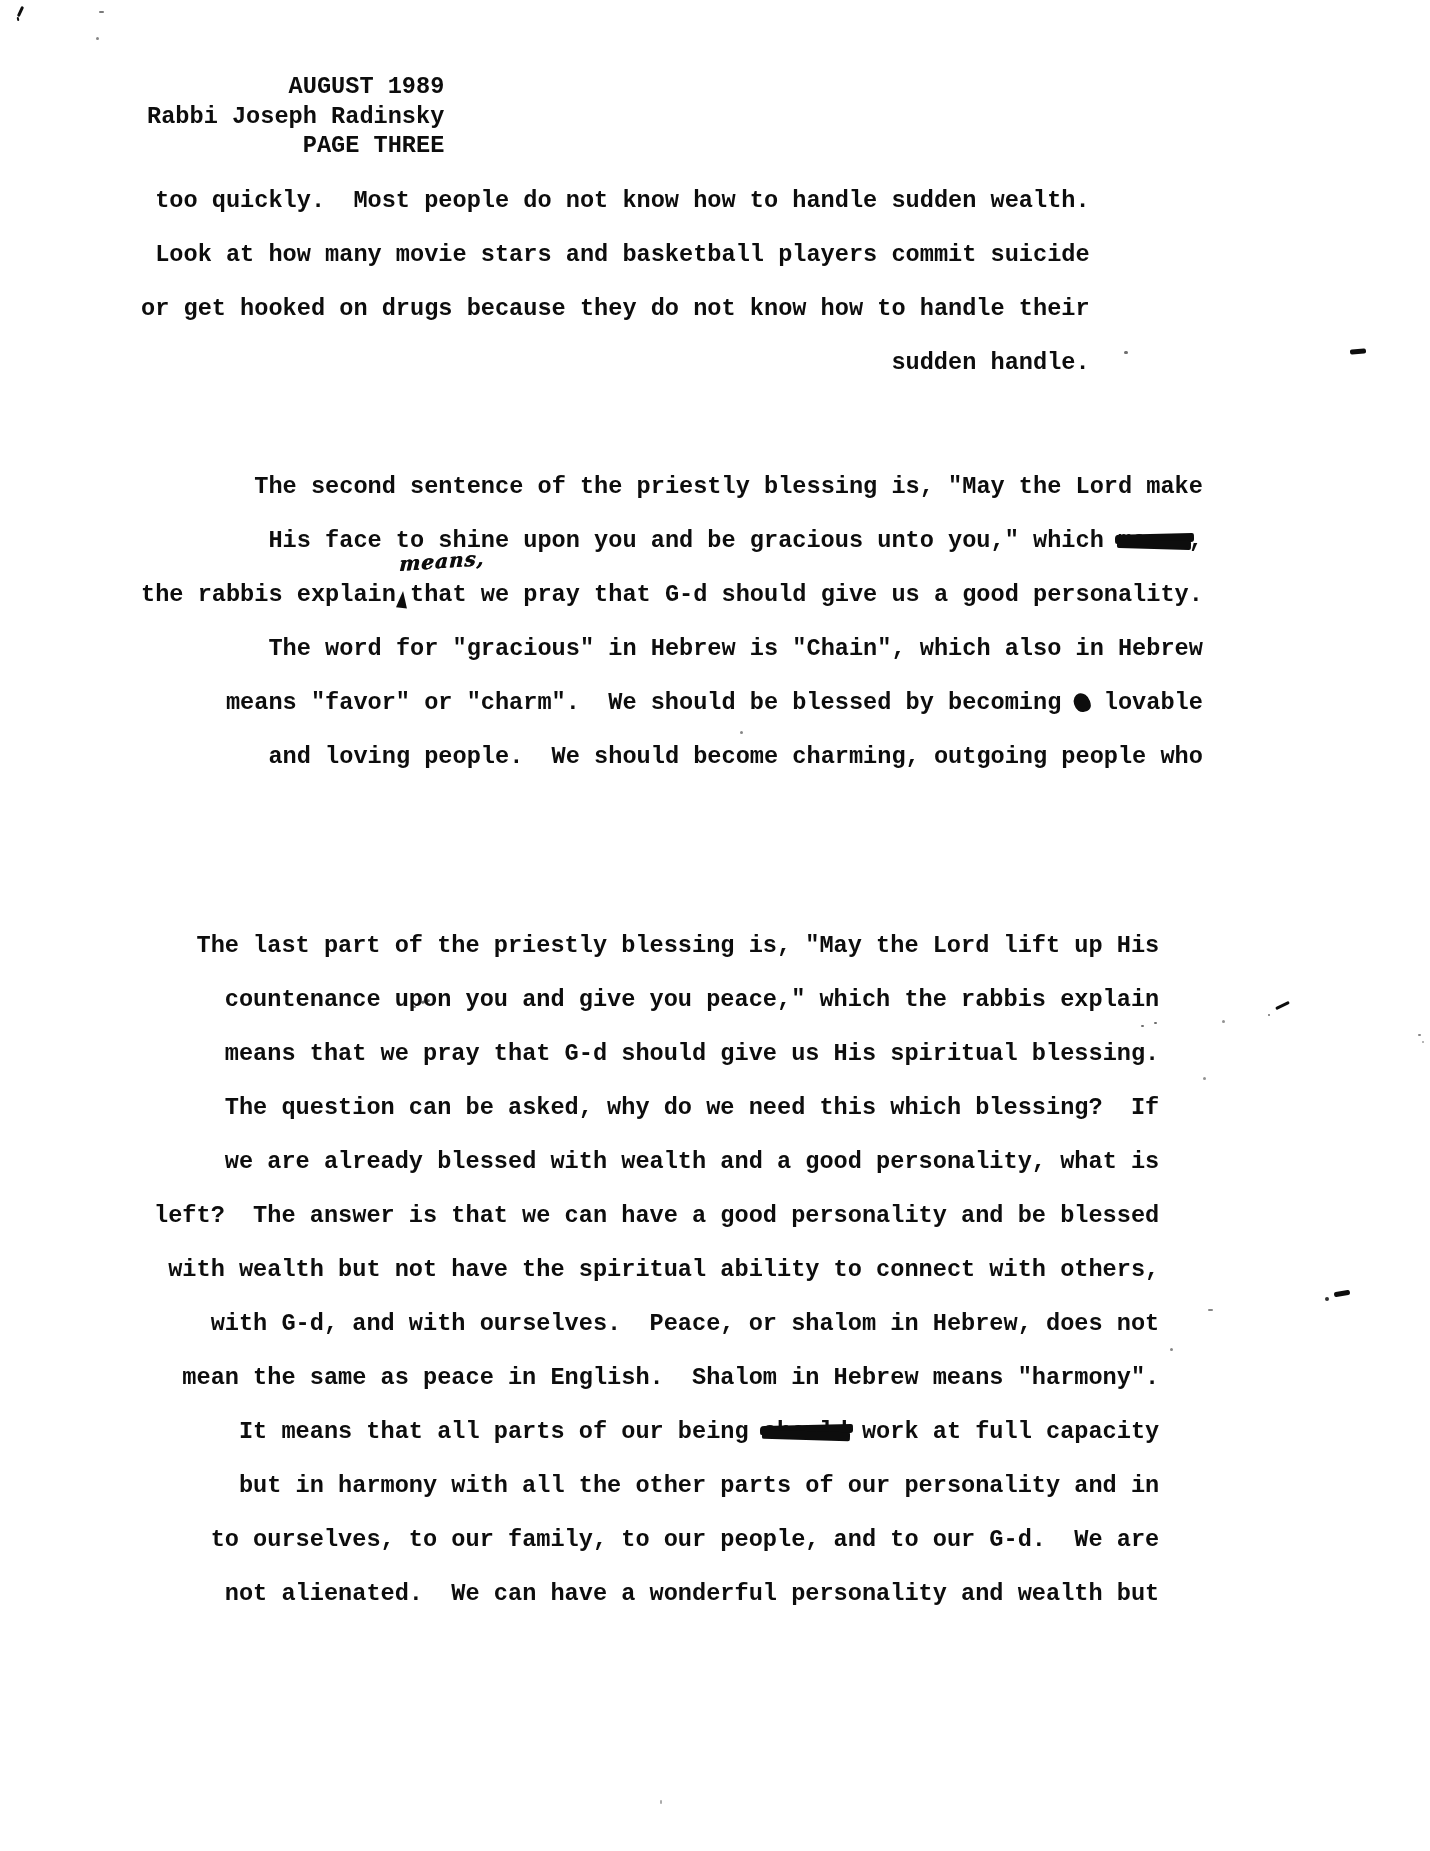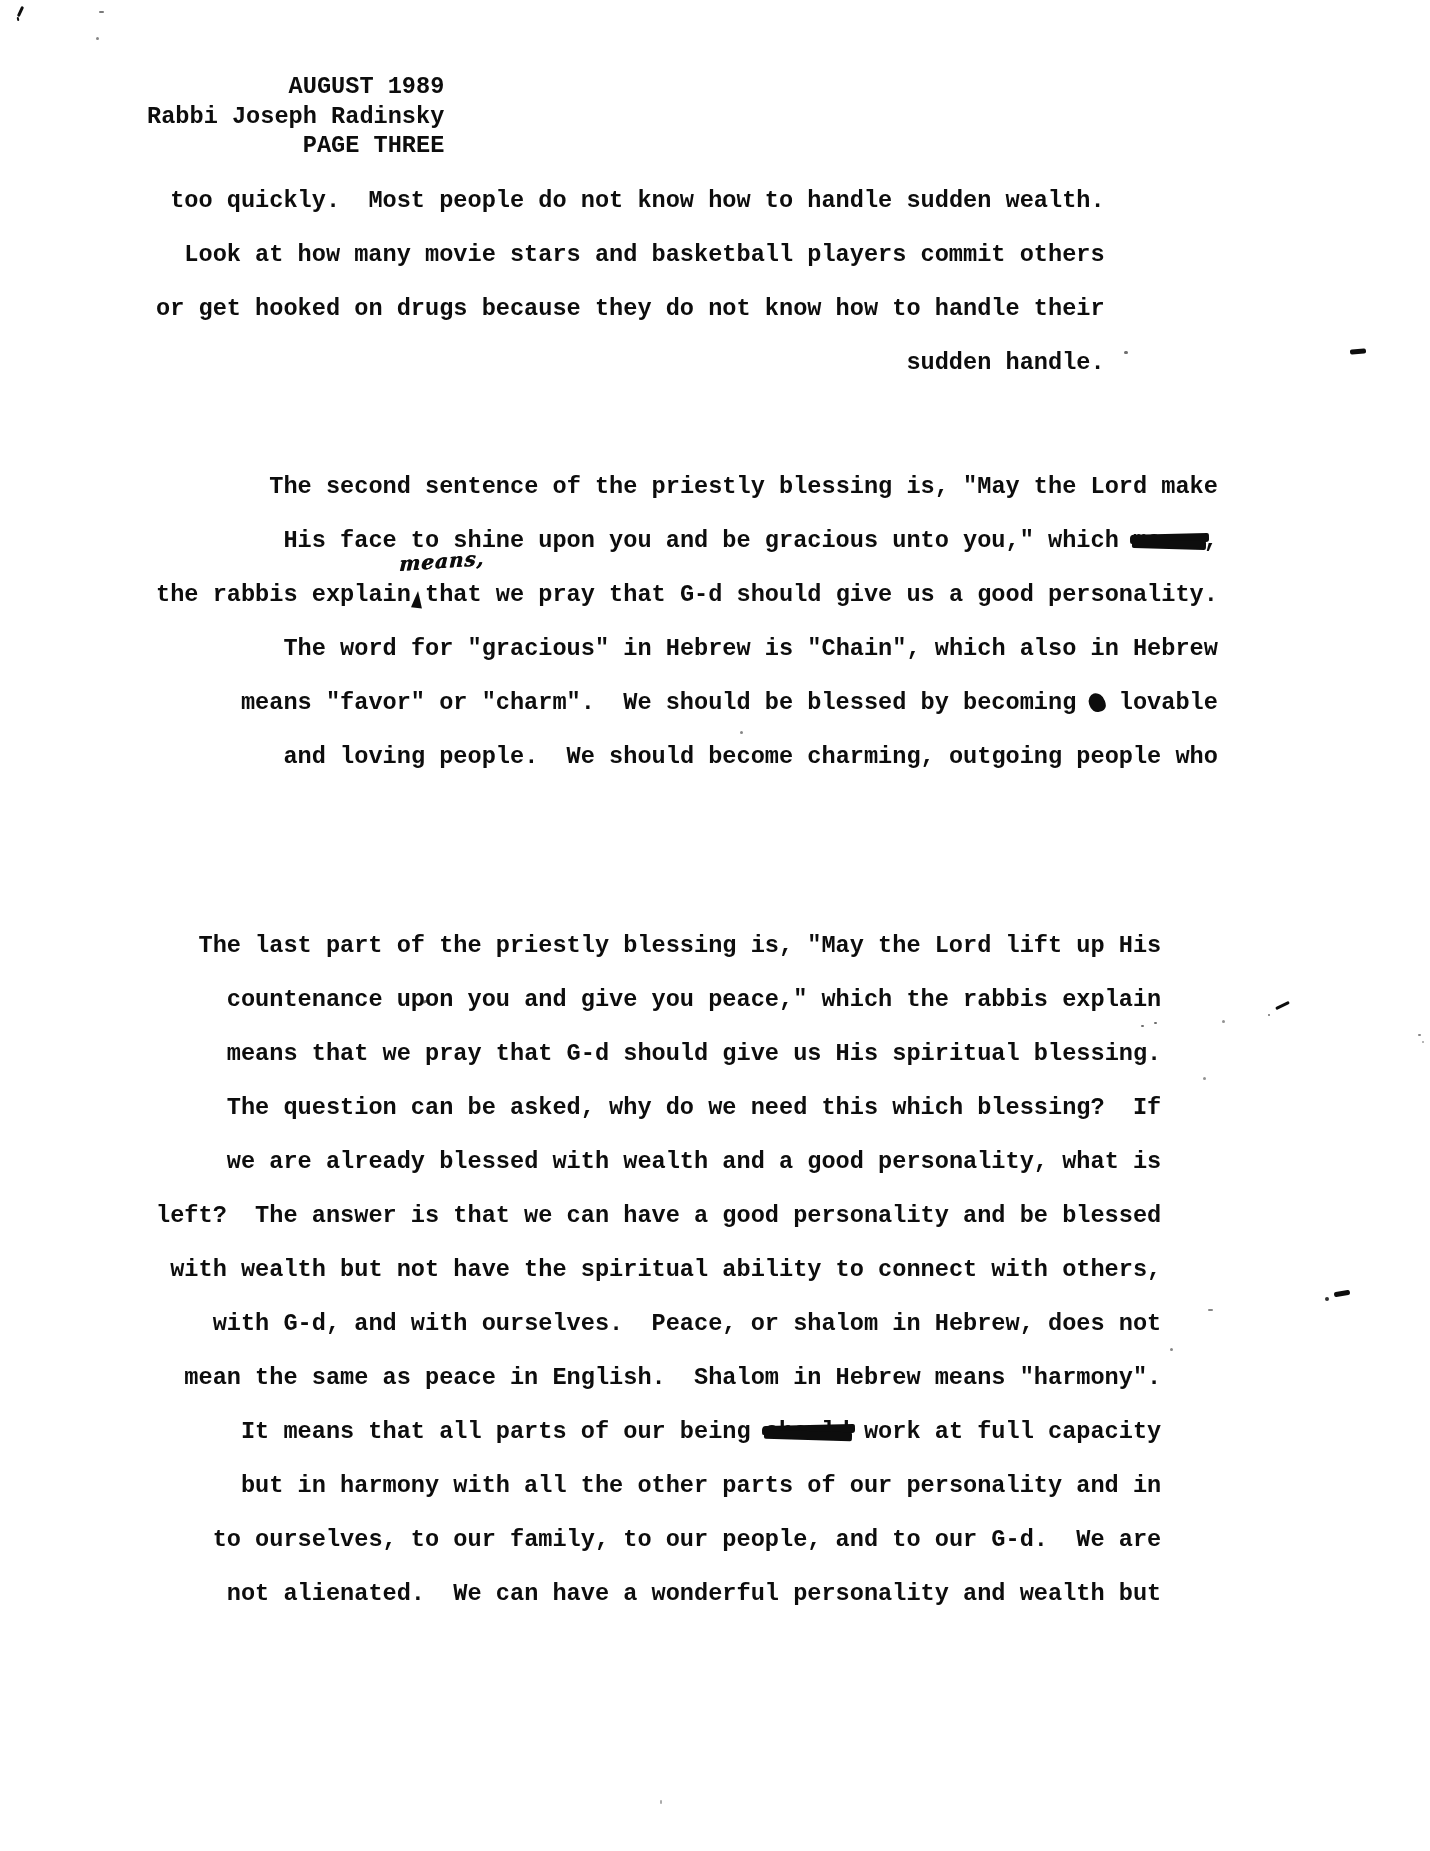--- a/index.html
+++ b/index.html
@@ -7,24 +7,24 @@
   #page {
     position:relative; width:1430px; height:1851px;
     background:var(--paper); overflow:hidden;
     font-family:"Liberation Mono", monospace; font-weight:700; color:var(--ink);text-align:right;
   }
   
   #doc-header { position:absolute; left:147px; top:72px; font-size:23.6px; line-height:29.5px; }
   #doc-header .hline { white-space:pre; }
   
   #doc-body { position:absolute; inset:0; }
-  .para { position:absolute; left:156px; }
+  .para { position:absolute; left:141px; }
   .para:nth-child(1) { top:174px; }
   .para:nth-child(2) { top:460px; }
-  .para:nth-child(3) { top:919px; }
+  .para:nth-child(3) { top:919px;margin-left:13px; }
   .line { height:54px; line-height:54px; white-space:pre; font-size:23.6px; }
   .line span { display:inline-block; height:54px; line-height:54px; white-space:pre; vertical-align:top; }
   
   .seg-scribble { position:relative; }
   .seg-scribble::before {
     content:''; position:absolute; left:-3px; right:-5px; top:20px; height:9px;
     background:var(--ink); border-radius:4px 2px 3px 2px; transform:rotate(-1.4deg);
   }
   .seg-scribble::after {
     content:''; position:absolute; left:-1px; right:-2px; top:26px; height:9px;
@@ -61,21 +61,21 @@
 
   <header id="doc-header">
     <div class="hline">AUGUST 1989</div>
     <div class="hline">Rabbi Joseph Radinsky</div>
     <div class="hline">PAGE THREE</div>
   </header>
 
   <main id="doc-body">
       <div class="para">
         <div class="line"><span class="seg-plain">too quickly.  Most people do not know how to handle sudden wealth.</span></div>
-        <div class="line"><span class="seg-plain">Look at how many movie stars and basketball players commit others</span></div>
+        <div class="line"><span class="seg-plain">Look at how many movie stars and basketball players commit suicide</span></div>
         <div class="line"><span class="seg-plain">or get hooked on drugs because they do not know how to handle their</span></div>
         <div class="line"><span class="seg-plain">sudden handle.</span></div>
       </div>
       <div class="para">
         <div class="line"><span class="seg-plain">The second sentence of the priestly blessing is, "May the Lord make</span></div>
         <div class="line"><span class="seg-plain">His face to shine upon you and be gracious unto you," which </span><span class="seg-scribble">means</span><span class="seg-plain">,</span></div>
         <div class="line"><span class="seg-plain">the rabbis explain</span><span class="seg-caret"> </span><span class="seg-plain">that we pray that G-d should give us a good personality.</span></div>
         <div class="line"><span class="seg-plain">The word for "gracious" in Hebrew is "Chain", which also in Hebrew</span></div>
         <div class="line"><span class="seg-plain">means "favor" or "charm".  We should be blessed by becoming </span><span class="seg-blob">a</span><span class="seg-plain"> lovable</span></div>
         <div class="line"><span class="seg-plain">and loving people.  We should become charming, outgoing people who</span></div>

